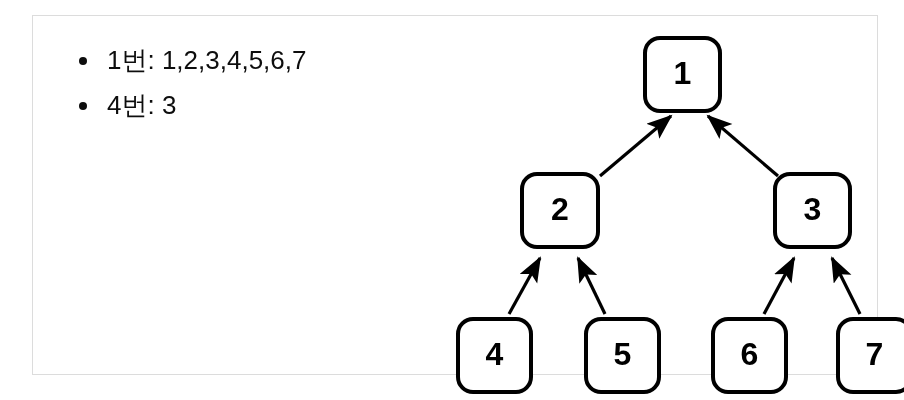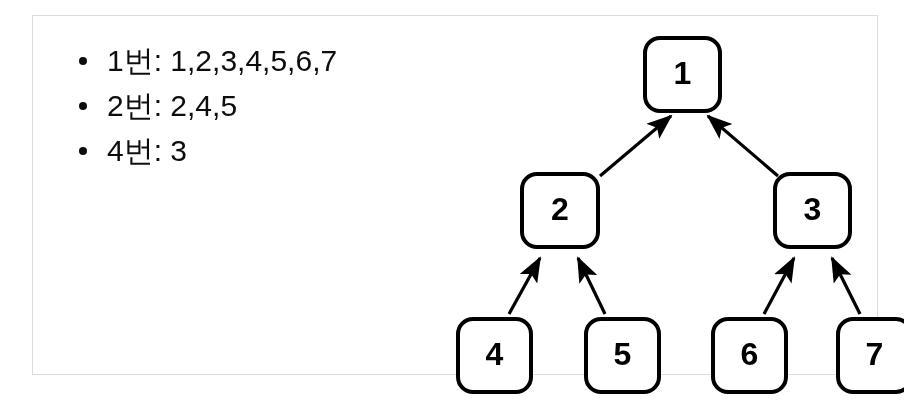--- a/index.html
+++ b/index.html
@@ -38,21 +38,21 @@
     width: 360px;
     margin: 0;
     padding: 0;
     list-style: none;
   }
   #subtree-list li {
     position: relative;
     height: 45px;
     line-height: 45px;
     padding-left: 36px;
-    font-size: 30px;
+    font-size: 26px;
     color: #0d0d0d;
     white-space: nowrap;
     font-family: "Liberation Sans", "DejaVu Sans", sans-serif;
   }
   #subtree-list li .bullet {
     position: absolute;
     left: 8px;
     top: 50%;
     width: 8px;
     height: 8px;
@@ -94,24 +94,20 @@
 <body>
 
 <div id="screen">
 
   <div id="content-frame">
 
     <ul id="subtree-list">
       <li>
         <span class="bullet"></span>
         <span>1번: 1,2,3,4,5,6,7</span>
-      </li>
-      <li>
-        <span class="bullet"></span>
-        <span>2번: 2,4,5</span>
       </li>
       <li>
         <span class="bullet"></span>
         <span>4번: 3</span>
       </li>
     </ul>
 
     <div id="tree-diagram">
       <svg id="tree-svg" width="500" height="380" viewBox="0 0 500 380" xmlns="http://www.w3.org/2000/svg">
         <defs>

